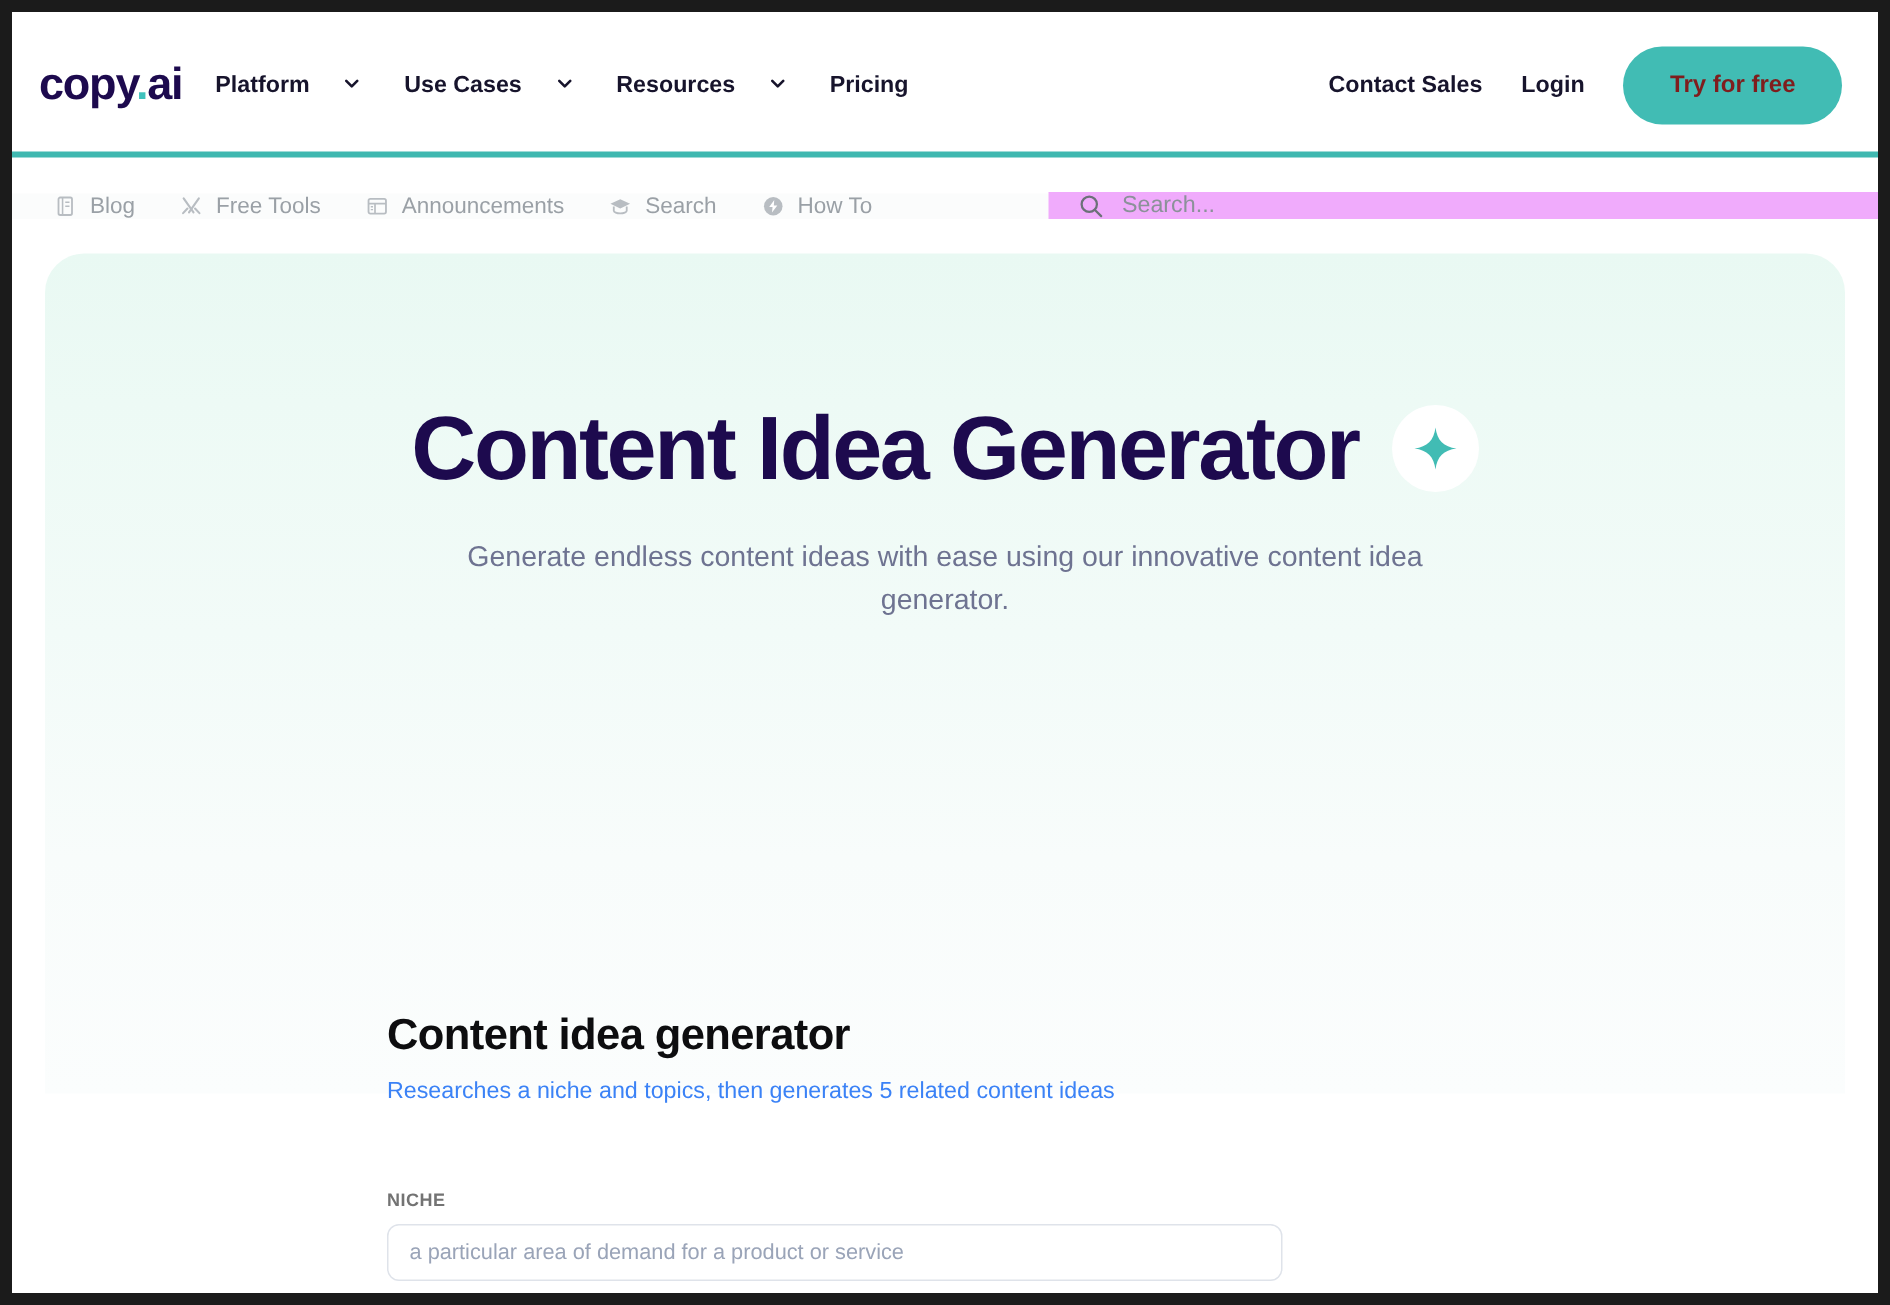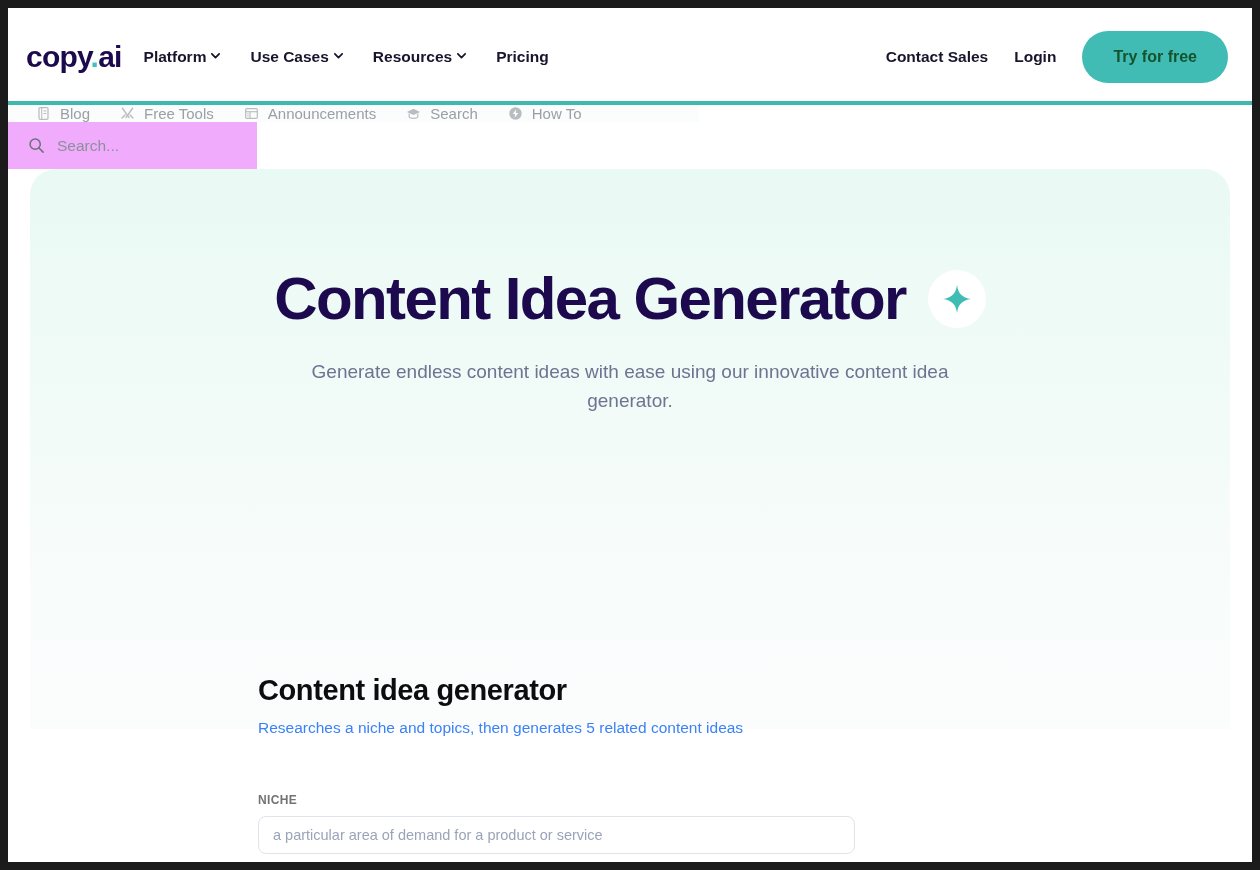--- a/index.html
+++ b/index.html
@@ -51,21 +51,21 @@
   .logo .dot { color: #3fc1bd; }
 
   .mainnav {
     display: flex;
     align-items: center;
     gap: 29px;
   }
   .navitem {
     display: flex;
     align-items: center;
-    gap: 4px;
+    gap: 23px;
     font-size: 15.5px;
     font-weight: 600;
     color: #17142c;
     cursor: pointer;
     white-space: nowrap;
   }
   .chev {
     width: 11px; height: 11px;
     display: inline-block;
     position: relative;
@@ -82,38 +82,37 @@
   .link-plain {
     font-size: 15.5px;
     font-weight: 600;
     color: #17142c;
     cursor: pointer;
     white-space: nowrap;
     text-align: right;
   }
   .cta {
     background: #41bcb4;
-    color: #14532d;
+    color: #7f1d1d;
     font-size: 16px;
     font-weight: 600;
     border: none;
     border-radius: 32px;
     padding: 17px 31px;
     cursor: pointer;
     font-family: "Liberation Sans", sans-serif;
     white-space: nowrap;
   }
 
   
   .subnav {
     display: flex;
-    align-items: flex-start;
+    align-items: center;
     height: 64px;
     background: #ffffff;
-    flex-direction: column;
   }
   .subnav-left {
     display: flex;
     align-items: center;
     gap: 30px;
     padding-left: 28px;
     padding-right: 18px;
     background: #fbfcfc;
     flex: 0 0 auto;
     width: 691px;

